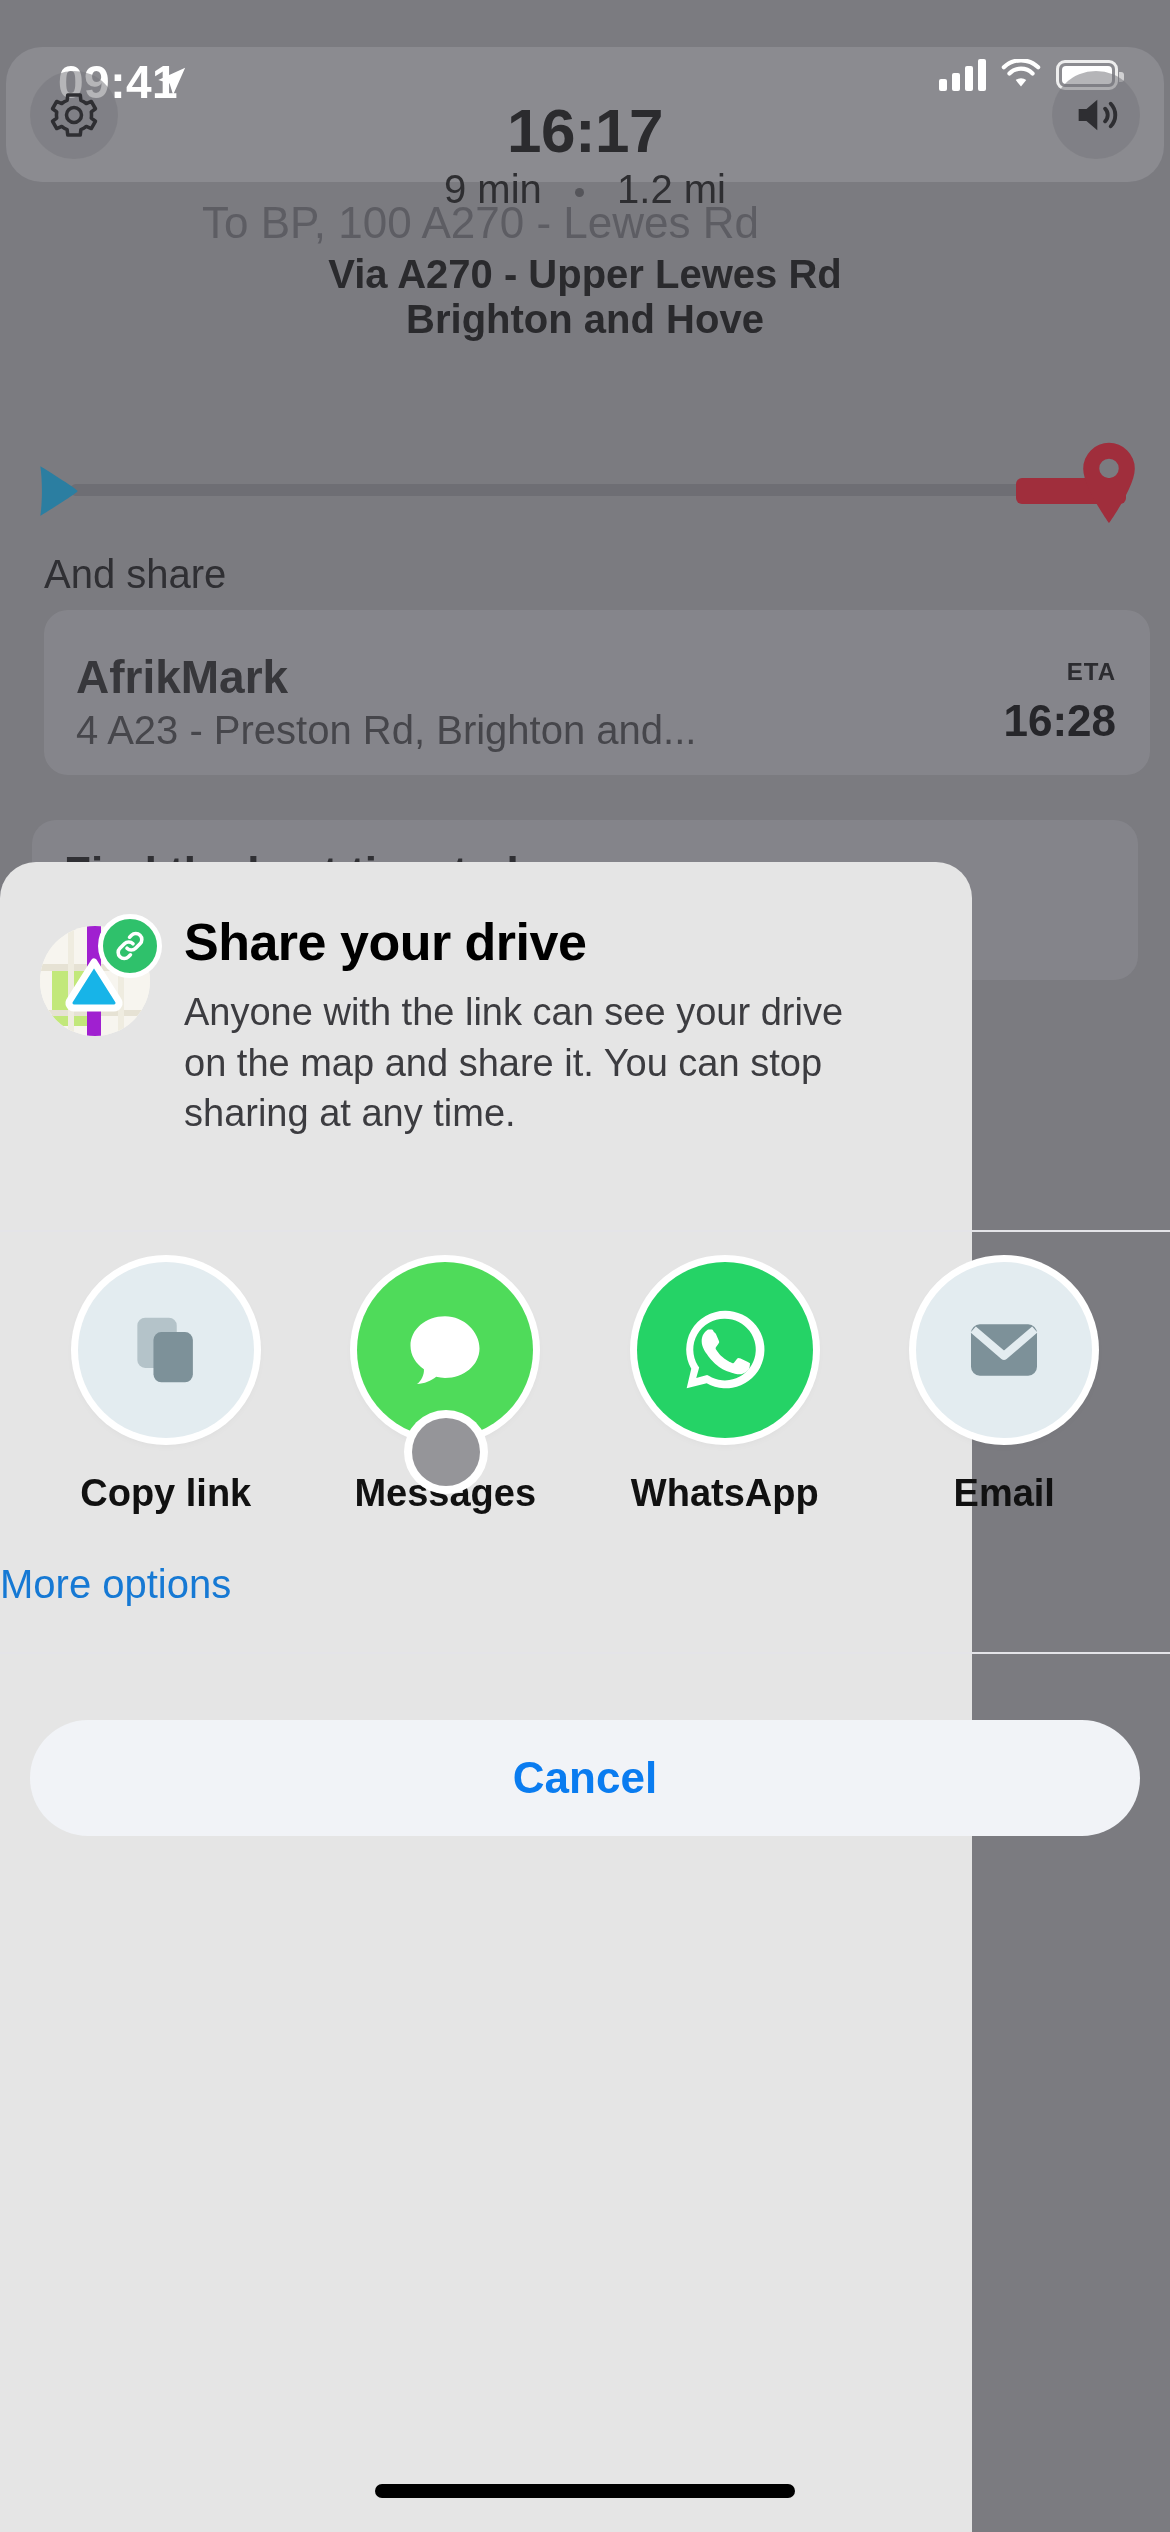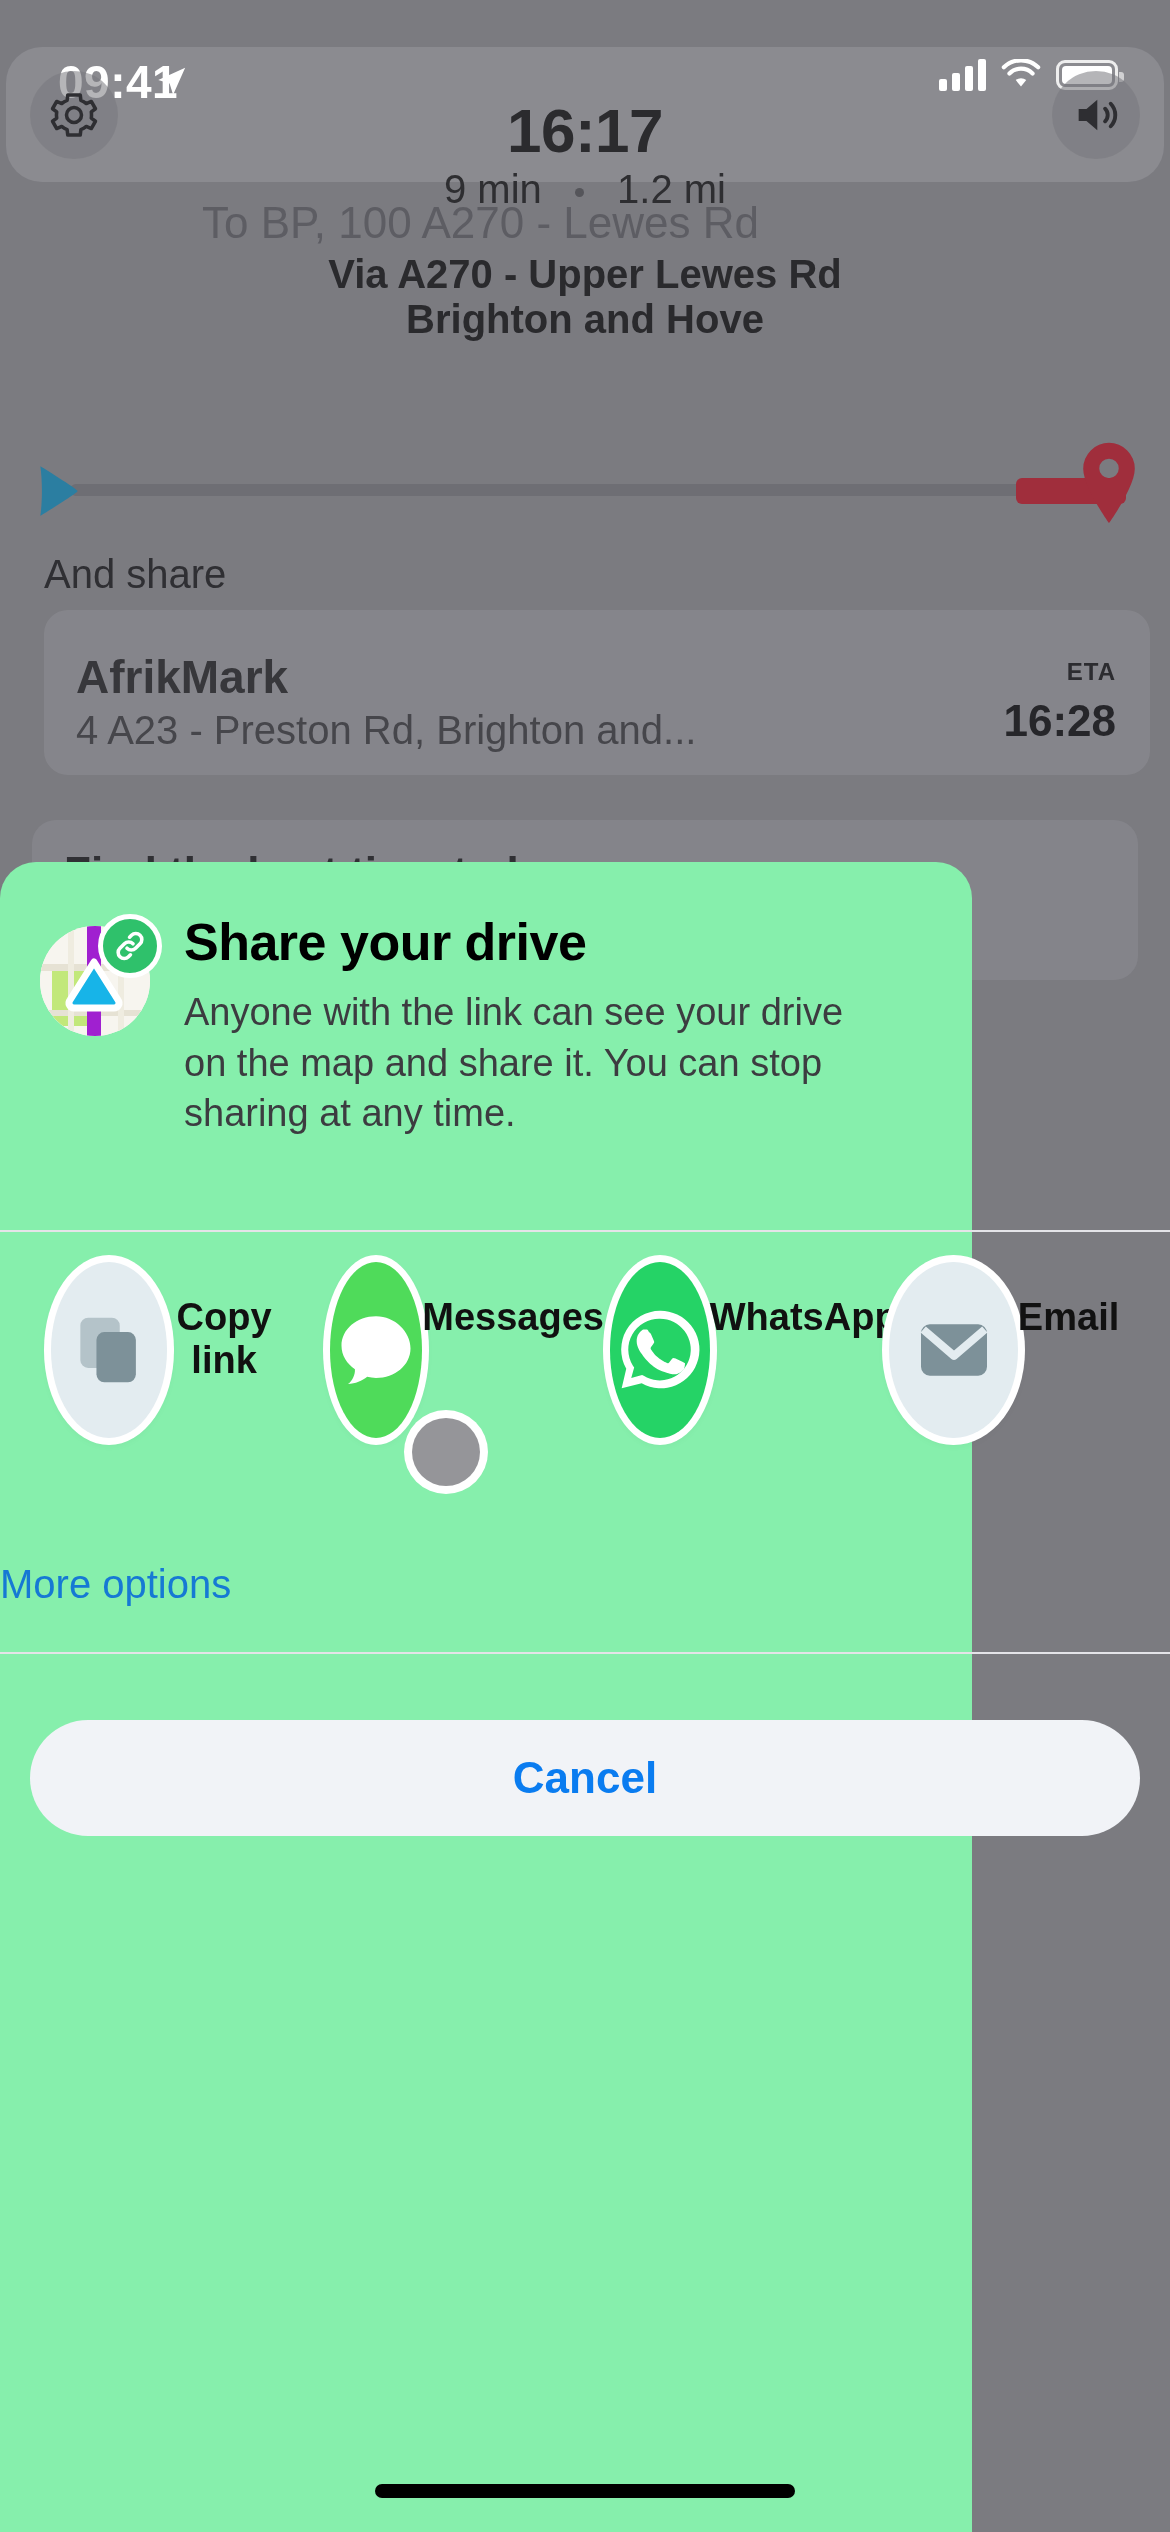--- a/index.html
+++ b/index.html
@@ -125,21 +125,21 @@
     background: rgba(142,142,148,0.5); border-radius: 24px;
   }
   .leave-title {
     position: absolute; left: 32px; top: 28px;
     font-size: 44px; font-weight: 700; color: #303034;
   }
 
   
   .sheet {
     position: absolute; left: 0; bottom: 0; width: 972px; height: 1670px;
-    background: #86efac; border-radius: 36px 36px 0 0;
+    background: #e5e5e5; border-radius: 36px 36px 0 0;
   }
   .sheet-head {
     position: absolute; left: 0; top: 0; width: 1170px; height: 182px;
     display: flex; align-items: flex-start; padding: 52px 44px 0 40px;
   }
   .map-badge { position: relative; width: 118px; height: 118px; flex: 0 0 118px; margin-top: 4px; }
   .map-circle {
     position: absolute; left: 0; top: 8px; width: 110px; height: 110px;
     border-radius: 50%; overflow: hidden; background: #f6f4ee;
   }
@@ -158,21 +158,21 @@
     max-width: 690px;
   }
   .divider { position: absolute; left: 0; width: 1170px; height: 2px; background: #e4e4e8; }
   .div1 { top: 368px; }
   .div2 { top: 790px; }
 
   .targets {
     position: absolute; left: 0; top: 400px; width: 1170px;
     display: flex; justify-content: space-around; padding: 0 26px;
   }
-  .target { width: 230px; display: flex; flex-direction: row; align-items: flex-start; }
+  .target { width: 230px; display: flex; flex-direction: column; align-items: center; }
   .target-icon {
     width: 176px; height: 176px; border-radius: 50%;
     display: flex; align-items: center; justify-content: center;
     box-shadow: 0 0 0 7px #fff, 0 3px 12px rgba(0,0,0,0.10);
   }
   .icon-copy { background: #e3ecf0; }
   .icon-messages { background: #4fdb5a; }
   .icon-whatsapp { background: #25d366; }
   .icon-email { background: #e3ecf0; }
   .target-label {

